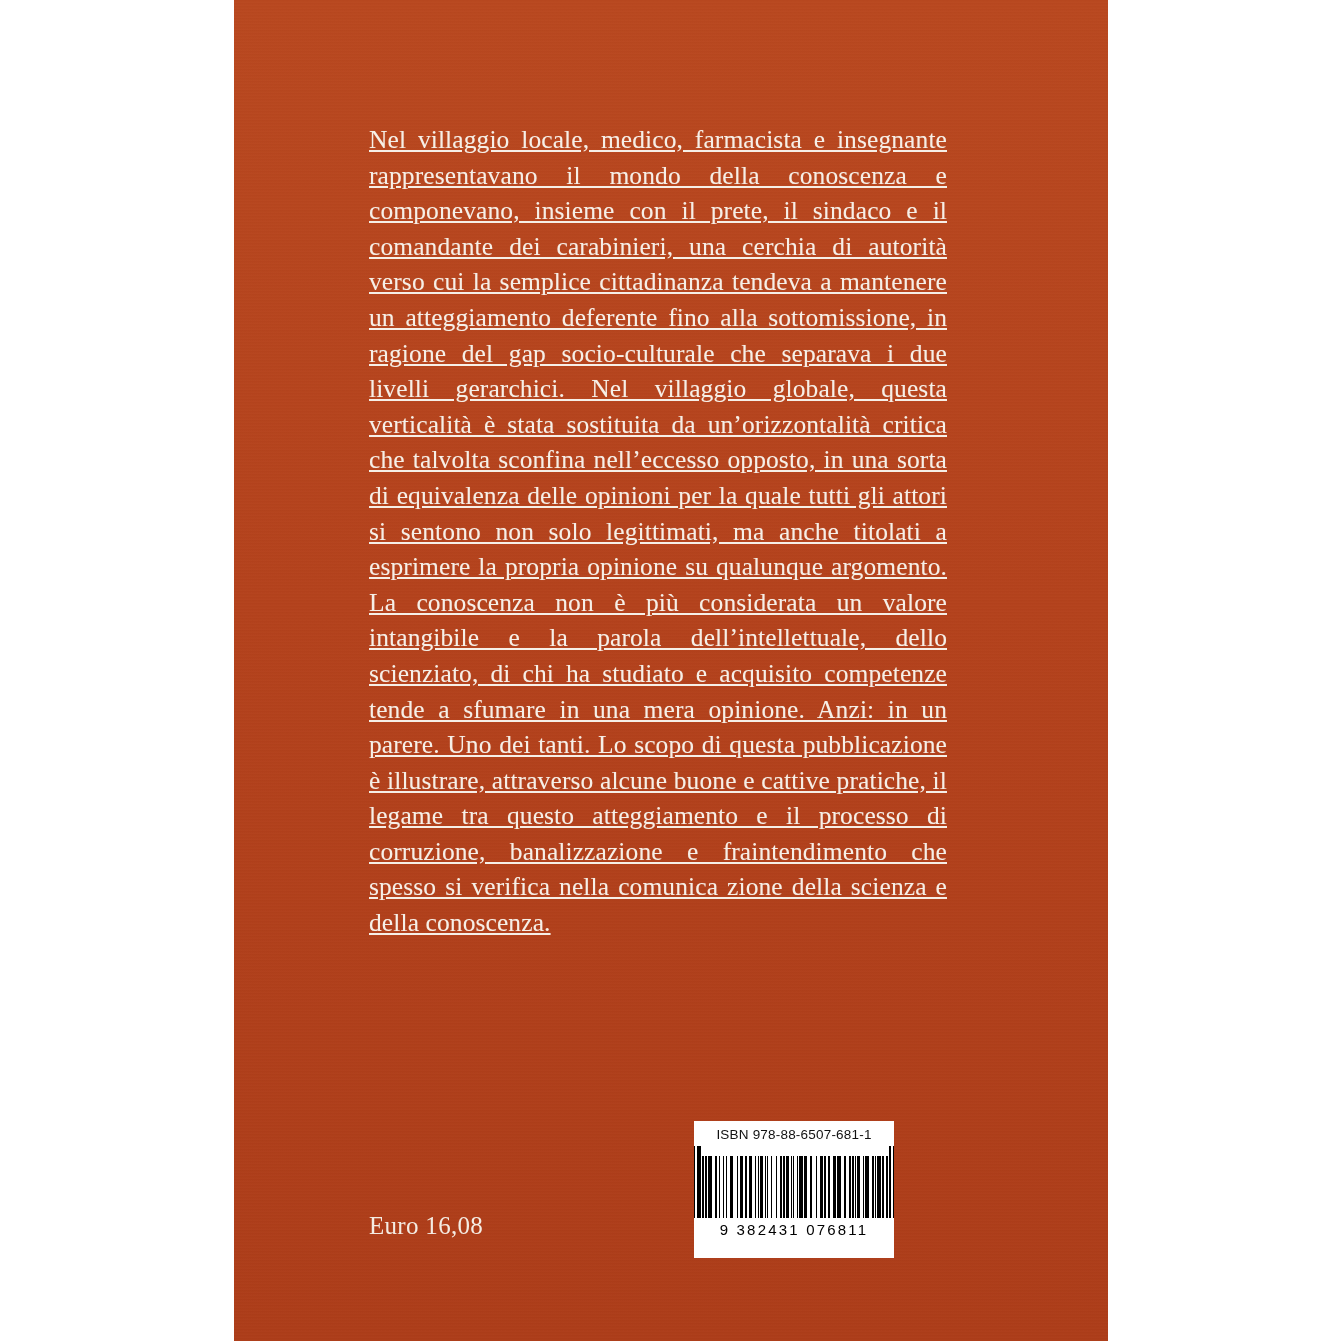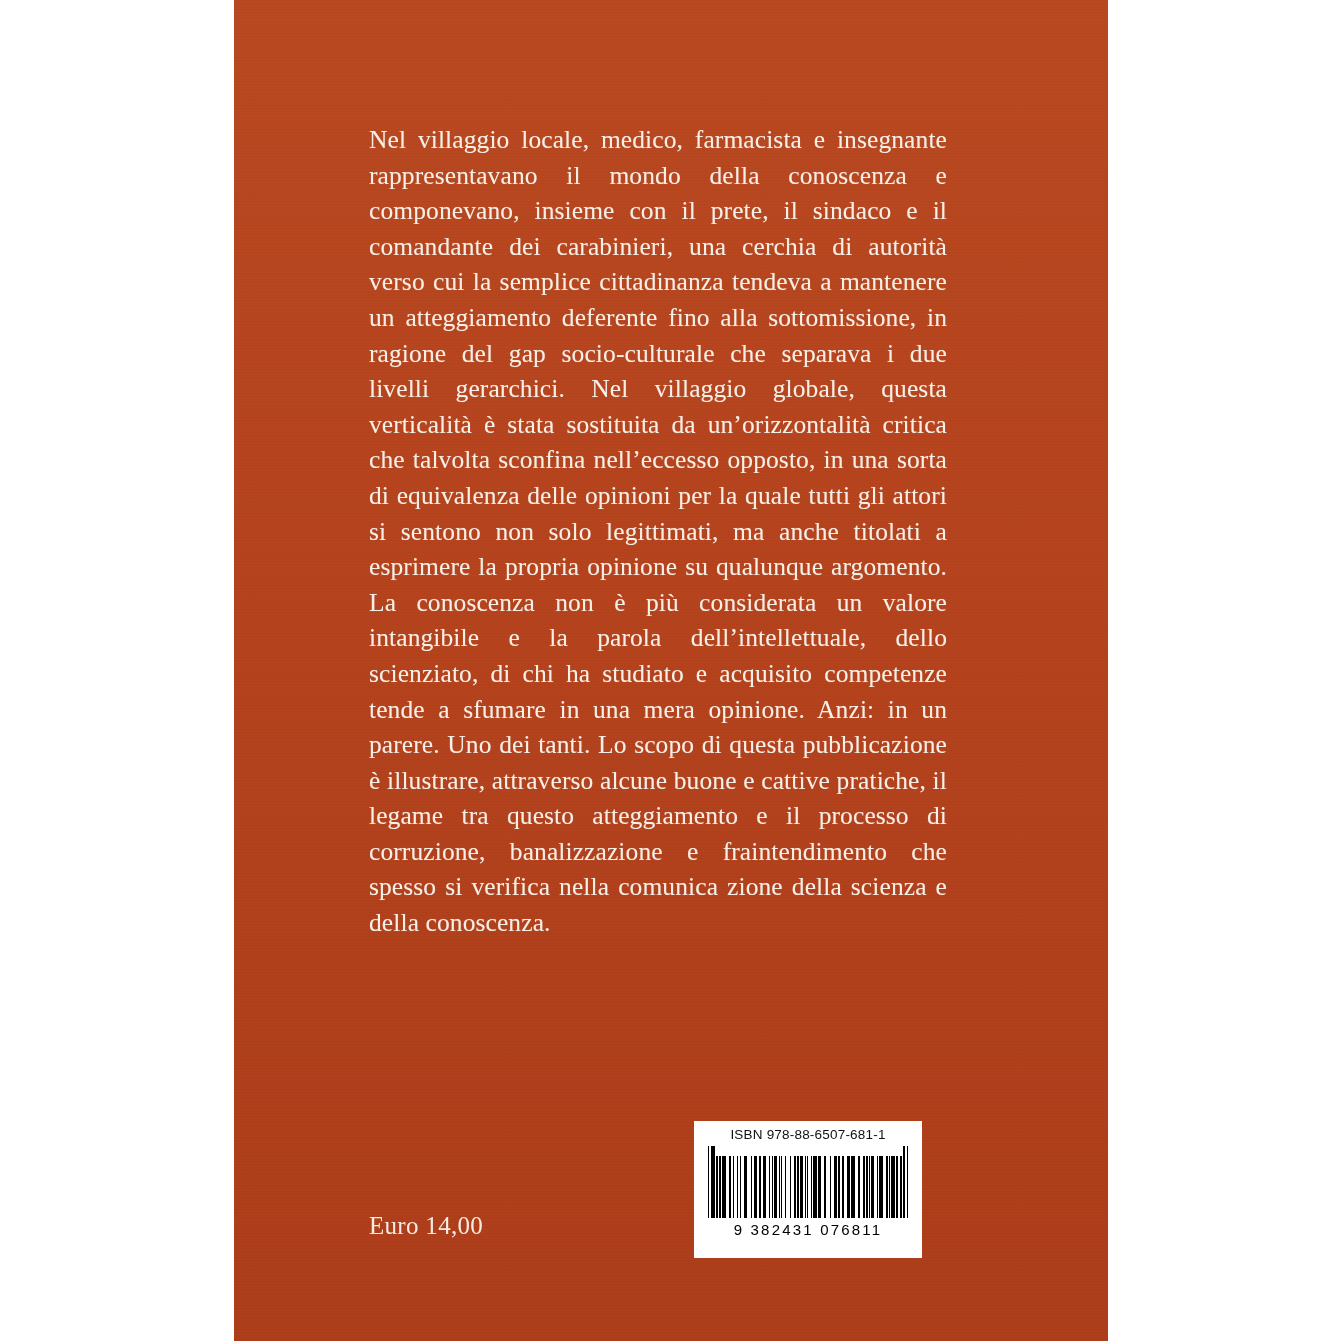--- a/index.html
+++ b/index.html
@@ -46,36 +46,37 @@
     color: #f6efe7;
     font-family: "Liberation Serif", serif;
     font-size: 25.5px;
     line-height: 35.6px;
     text-align: justify;
     text-justify: inter-word;
     letter-spacing: 0.1px;
     -webkit-font-smoothing: antialiased;
     text-shadow: 0 0 1px rgba(255,240,230,0.25);
     z-index: 3;
+    text-decoration: underline;
   }
   #price {
     position: absolute;
     left: 135px;
     top: 1212px;
     color: #f4ece3;
     font-family: "Liberation Serif", serif;
     font-size: 25px;
     letter-spacing: 0.3px;
     z-index: 3;
   }
   #barcode-box {
     position: absolute;
     left: 460px;
     top: 1121px;
-    width: 228px;
+    width: 200px;
     height: 137px;
     background: #ffffff;
     z-index: 4;
     display: flex;
     flex-direction: column;
     align-items: center;
     justify-content: flex-start;
     padding-top: 6px;
     box-sizing: border-box;
   }
@@ -112,21 +113,21 @@
   }
 </style>
 </head>
 <body>
 
 <div id="page">
   <div id="cover">
 
     <div id="blurb">Nel villaggio locale, medico, farmacista e insegnante rappresentavano il mondo della conoscenza e componevano, insieme con il prete, il sindaco e il comandante dei carabinieri, una cerchia di autorità verso cui la semplice cittadinanza tendeva a mantenere un atteggiamento deferente fino alla sottomissione, in ragione del gap socio-culturale che separava i due livelli gerarchici. Nel villaggio globale, questa verticalità è stata sostituita da un’orizzontalità critica che talvolta sconfina nell’eccesso opposto, in una sorta di equivalenza delle opinioni per la quale tutti gli attori si sentono non solo legittimati, ma anche titolati a esprimere la propria opinione su qualunque argomento. La conoscenza non è più considerata un valore intangibile e la parola dell’intellettuale, dello scienziato, di chi ha studiato e acquisito competenze tende a sfumare in una mera opinione. Anzi: in un parere. Uno dei tanti. Lo scopo di questa pubblicazione è illustrare, attraverso alcune buone e cattive pratiche, il legame tra questo atteggiamento e il processo di corruzione, banalizzazione e fraintendimento che spesso si verifica nella comunica zione della scienza e della conoscenza.</div>
 
-    <div id="price">Euro 14,00</div>
+    <div id="price">Euro 16,08</div>
 
     <div id="barcode-box">
       <div id="isbn-text">ISBN 978-88-6507-681-1</div>
       <div id="bars">
           <div class="bar" style="width: 0.543478%; background: rgb(0, 0, 0);"></div>
           <div class="bar" style="width: 0.543478%; background: transparent;"></div>
           <div class="bar" style="width: 0.543478%; background: rgb(0, 0, 0);"></div>
           <div class="bar" style="width: 1.63043%; background: rgb(0, 0, 0);"></div>
           <div class="bar short" style="width: 0.543478%; background: transparent;"></div>
           <div class="bar short" style="width: 1.08696%; background: rgb(0, 0, 0);"></div>

